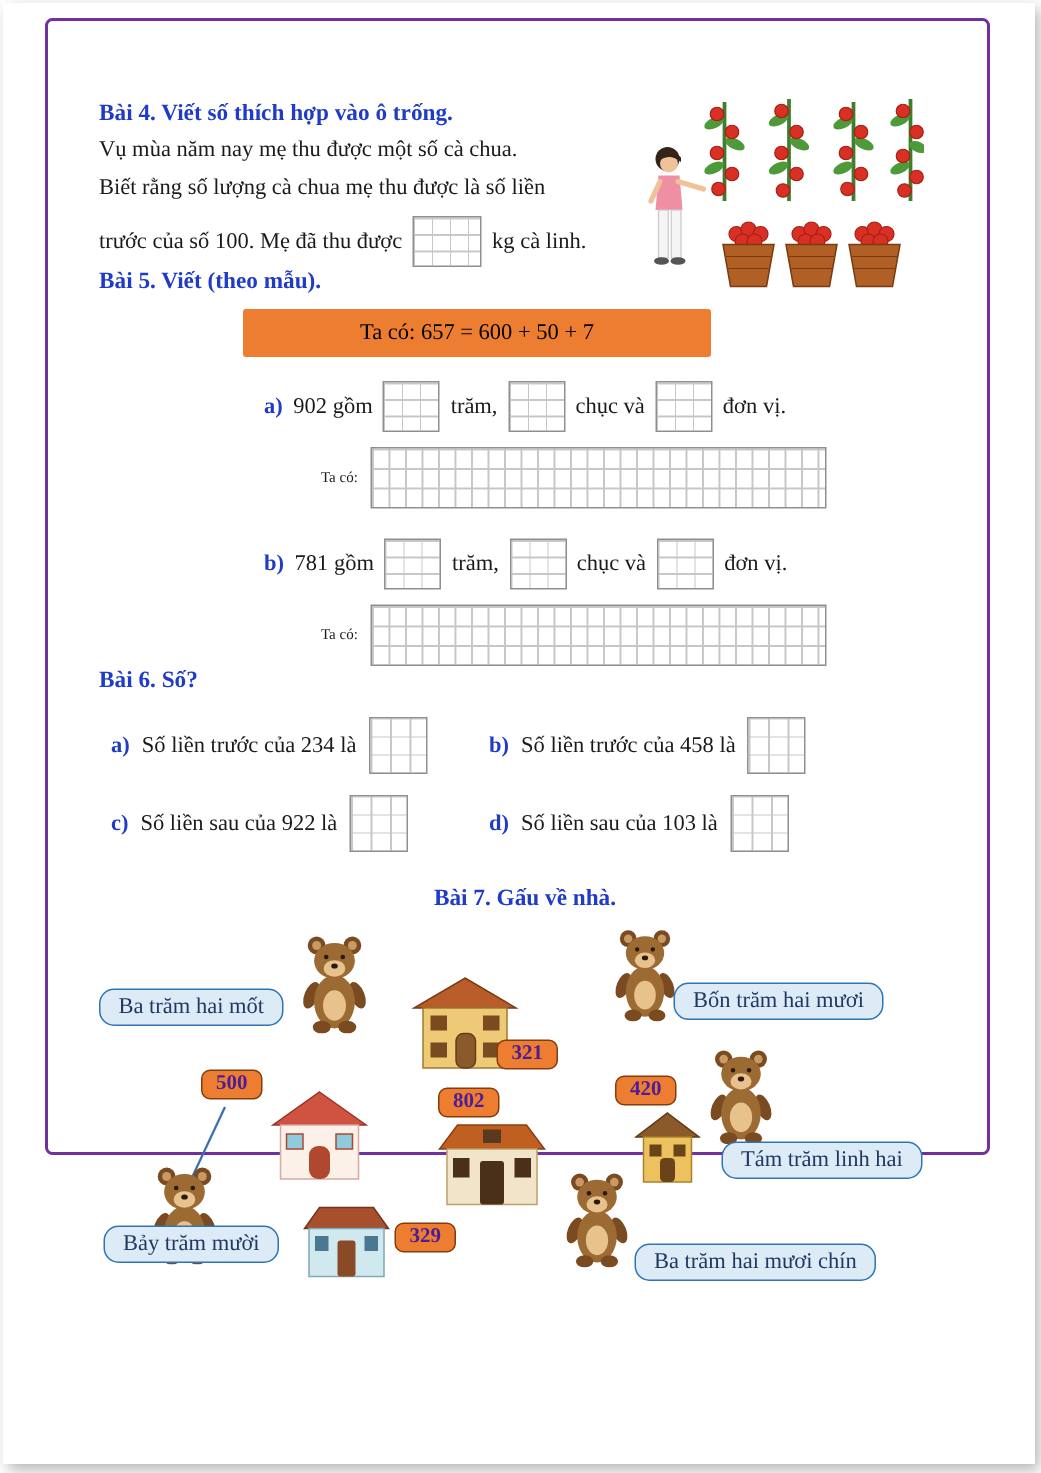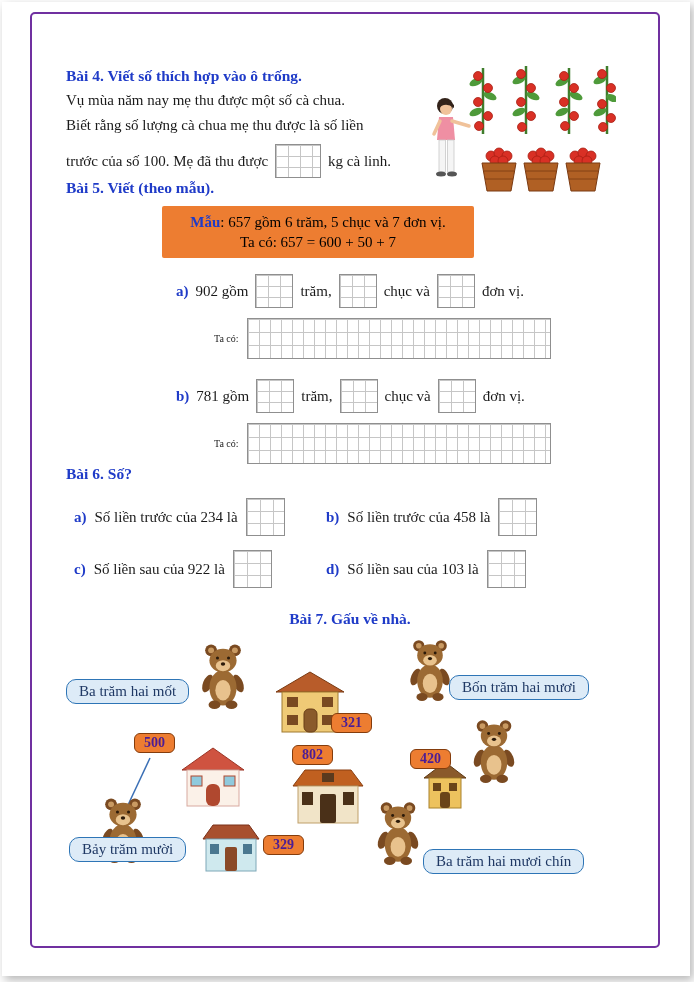--- a/index.html
+++ b/index.html
@@ -9,21 +9,21 @@
     font-family:"Liberation Serif", serif;
     color:#1a1a1a;
     width:694px; height:982px; overflow:hidden;
   }
   .page {
     width:688px; height:974px; margin:2px; background:#fff;
     position:relative;
     box-shadow:3px 4px 9px rgba(0,0,0,0.28);
   }
   .frame {
-    position:absolute; left:28px; top:10px; width:630px; height:936px;
+    position:absolute; left:28px; top:10px; width:630px; height:758px;
     border:2px solid #7030A0; border-radius:5px;
     padding:52px 24px 0 34px;
   }
   .title { color:#1F3BC8; font-weight:bold; font-size:15.5px; margin:0; line-height:20px; }
   .line  { margin:4px 0 0; line-height:21px; font-size:15px; }
   .row   { display:flex; align-items:center; gap:7px; font-size:15px; }
   .letter{ color:#1F3BC8; font-weight:bold; }
 
   .gridbox {
     flex:none; display:inline-block; background-color:#fff;
@@ -237,23 +237,20 @@
           <path d="M105,107 L135,107 M106,115 L134,115"></path>
           <path d="M147,107 L177,107 M148,115 L176,115"></path>
         </g>
       </svg>
     </section>
 
     <section class="bai5">
       <h3 class="title">Bài 5. Viết (theo mẫu).</h3>
 
       <div class="example-box">
-        <div>
-          <span class="mau">Mẫu</span><span>: 657 gồm 6 trăm, 5 chục và 7 đơn vị.</span>
-        </div>
         <div>Ta có: 657 = 600 + 50 + 7</div>
       </div>
 
       <div class="b5row">
         <span class="letter">a)</span>
         <span>902 gồm</span>
         <span class="gridbox g-small"></span>
         <span>trăm,</span>
         <span class="gridbox g-small"></span>
         <span>chục và</span>
@@ -314,20 +311,21 @@
     <section class="bai7">
       <h3 class="title">Bài 7. Gấu về nhà.</h3>
 
       <div class="scene">
         <svg class="connector" width="570" height="252">
           <line x1="84" y1="125" x2="62" y2="172" stroke="#3a6fb5" stroke-width="1.5"></line>
         </svg>
 
         <div class="name-label" style="left:0px;   top:46px">Ba trăm hai mốt</div>
         <div class="name-label" style="left:383px; top:42px">Bốn trăm hai mươi</div>
+        <div class="name-label" style="left:415px; top:148px">Tám trăm linh hai</div>
         <div class="name-label" style="left:3px;   top:204px">Bảy trăm mười</div>
         <div class="name-label" style="left:357px; top:216px">Ba trăm hai mươi chín</div>
 
         <svg class="sprite" style="left:131px;top:8px" width="52" height="68" viewBox="0 0 60 80">
             <use href="#bear"></use>
           </svg>
         <svg class="sprite" style="left:340px;top:4px" width="48" height="64" viewBox="0 0 60 80">
             <use href="#bear"></use>
           </svg>
         <svg class="sprite" style="left:403px;top:84px" width="50" height="66" viewBox="0 0 60 80">
@@ -352,19 +350,19 @@
         <svg class="sprite" style="left:357px;top:128px" width="44" height="48" viewBox="0 0 44 48">
             <use href="#house-d"></use>
           </svg>
         <svg class="sprite" style="left:133px;top:190px" width="64" height="50" viewBox="0 0 64 50">
             <use href="#house-e"></use>
           </svg>
 
         <div class="tag" style="left:265px;top:80px">321</div>
         <div class="tag" style="left:68px;top:100px">500</div>
         <div class="tag" style="left:226px;top:112px">802</div>
-        <div class="tag" style="left:344px;top:116px">420</div>
+        <div class="tag" style="left:344px;top:104px">420</div>
         <div class="tag" style="left:197px;top:202px">329</div>
       </div>
     </section>
 
   </div>
 </div>
 
 </body></html>

